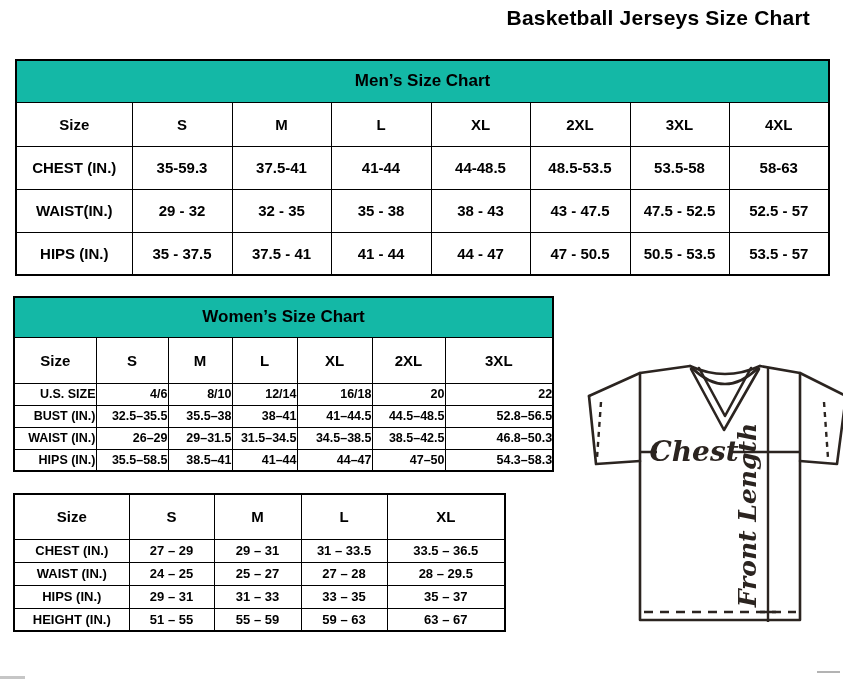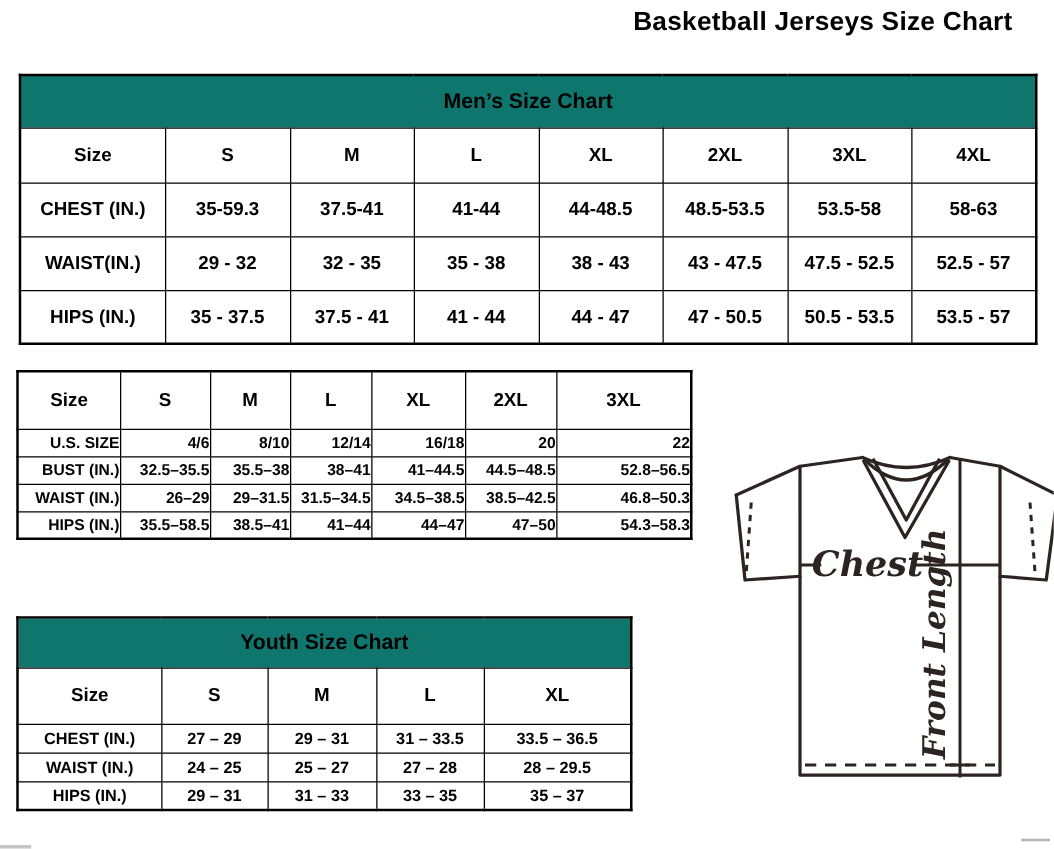--- a/index.html
+++ b/index.html
@@ -25,21 +25,21 @@
   .size-table td,.size-table th{
     border:1px solid #000;
     text-align:center;
     vertical-align:middle;
     font-weight:bold;
     padding:0;
     overflow:hidden;
     white-space:nowrap;
   }
   .band{
-    background:#0f766e;
+    background:#14b8a6;
     font-size:17px;
     border-bottom:2px solid #000;
   }
   
   .mens{left:15px;top:59px;width:813px;}
   .mens .band-row{height:42px;}
   .mens .head-row{height:44px;}
   .mens .head-row th{font-size:15px;}
   .mens .data-row{height:43px;}
   .mens .data-row td{font-size:15px;}
@@ -141,20 +141,23 @@
   <colgroup>
     <col style="width:82px">
       <col style="width:72px">
       <col style="width:64px">
       <col style="width:65px">
     <col style="width:75px">
       <col style="width:73px">
       <col style="width:108px">
   </colgroup>
   <tbody>
+    <tr class="band-row">
+      <td class="band" colspan="7">Women’s Size Chart</td>
+    </tr>
     <tr class="head-row">
       <th>Size</th>
       <th>S</th>
       <th>M</th>
       <th>L</th>
       <th>XL</th>
       <th>2XL</th>
       <th>3XL</th>
     </tr>
     <tr class="data-row">
@@ -198,23 +201,20 @@
 
 <table class="size-table youth">
   <colgroup>
     <col style="width:115px">
       <col style="width:85px">
       <col style="width:87px">
       <col style="width:86px">
       <col style="width:118px">
   </colgroup>
   <tbody>
-    <tr class="band-row">
-      <td class="band" colspan="5">Youth Size Chart</td>
-    </tr>
     <tr class="head-row">
       <th>Size</th>
       <th>S</th>
       <th>M</th>
       <th>L</th>
       <th>XL</th>
     </tr>
     <tr class="data-row">
       <td class="row-label">CHEST (IN.)</td>
       <td>27 – 29</td>
@@ -229,20 +229,27 @@
       <td>27 – 28</td>
       <td>28 – 29.5</td>
     </tr>
     <tr class="data-row">
       <td class="row-label">HIPS (IN.)</td>
       <td>29 – 31</td>
       <td>31 – 33</td>
       <td>33 – 35</td>
       <td>35 – 37</td>
     </tr>
+    <tr class="data-row">
+      <td class="row-label">HEIGHT (IN.)</td>
+      <td>51 – 55</td>
+      <td>55 – 59</td>
+      <td>59 – 63</td>
+      <td>63 – 67</td>
+    </tr>
   </tbody>
 </table>
 
 <div class="jersey-wrap">
   <svg width="285" height="272" viewBox="0 0 285 272" xmlns="http://www.w3.org/2000/svg">
     <g fill="none" stroke="#2b2420" stroke-width="2.6" stroke-linejoin="round" stroke-linecap="round">
 
       <path d="M60,15 L60,262 L220,262 L220,15"></path>
 
       <path d="M110,8 L60,15 L9,38"></path>

